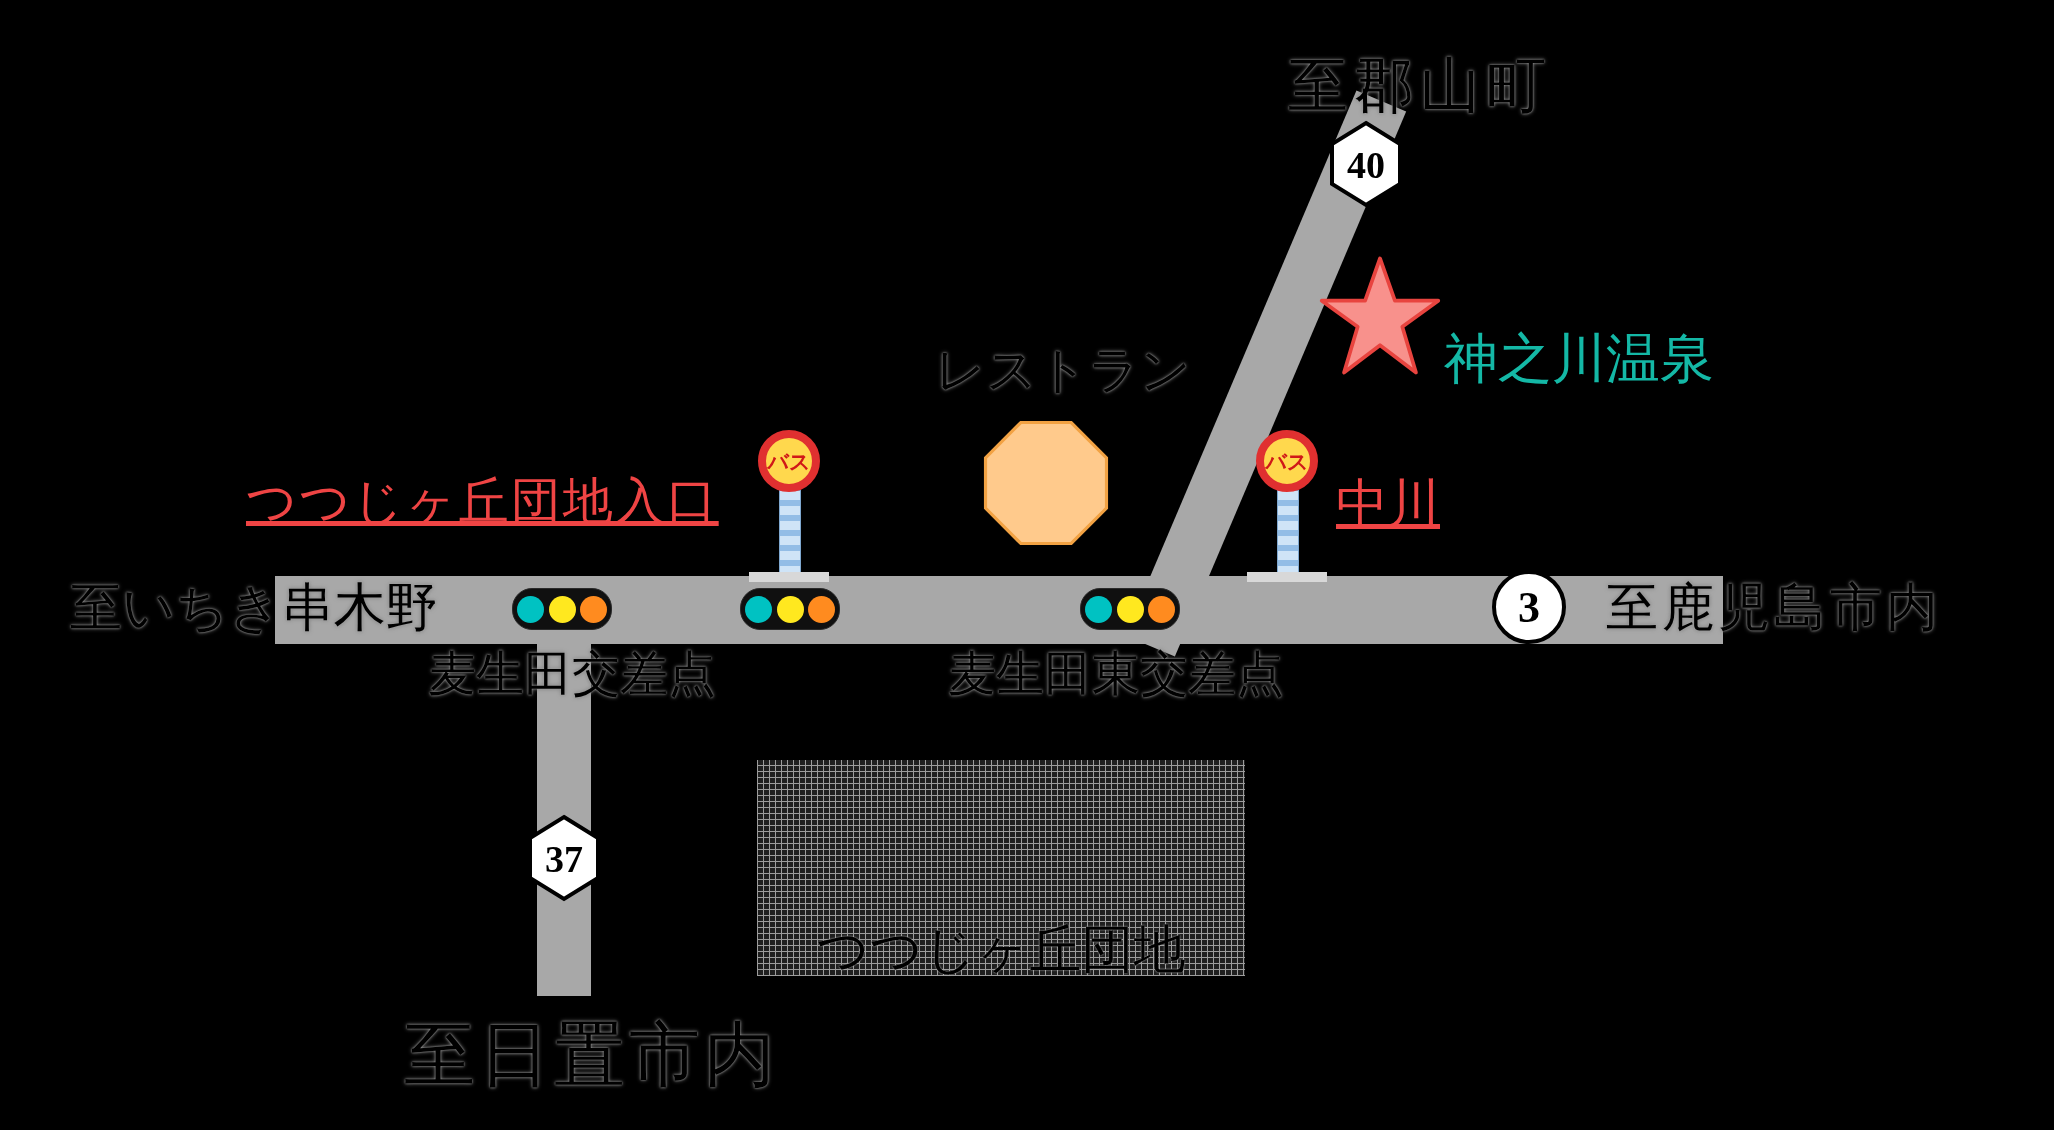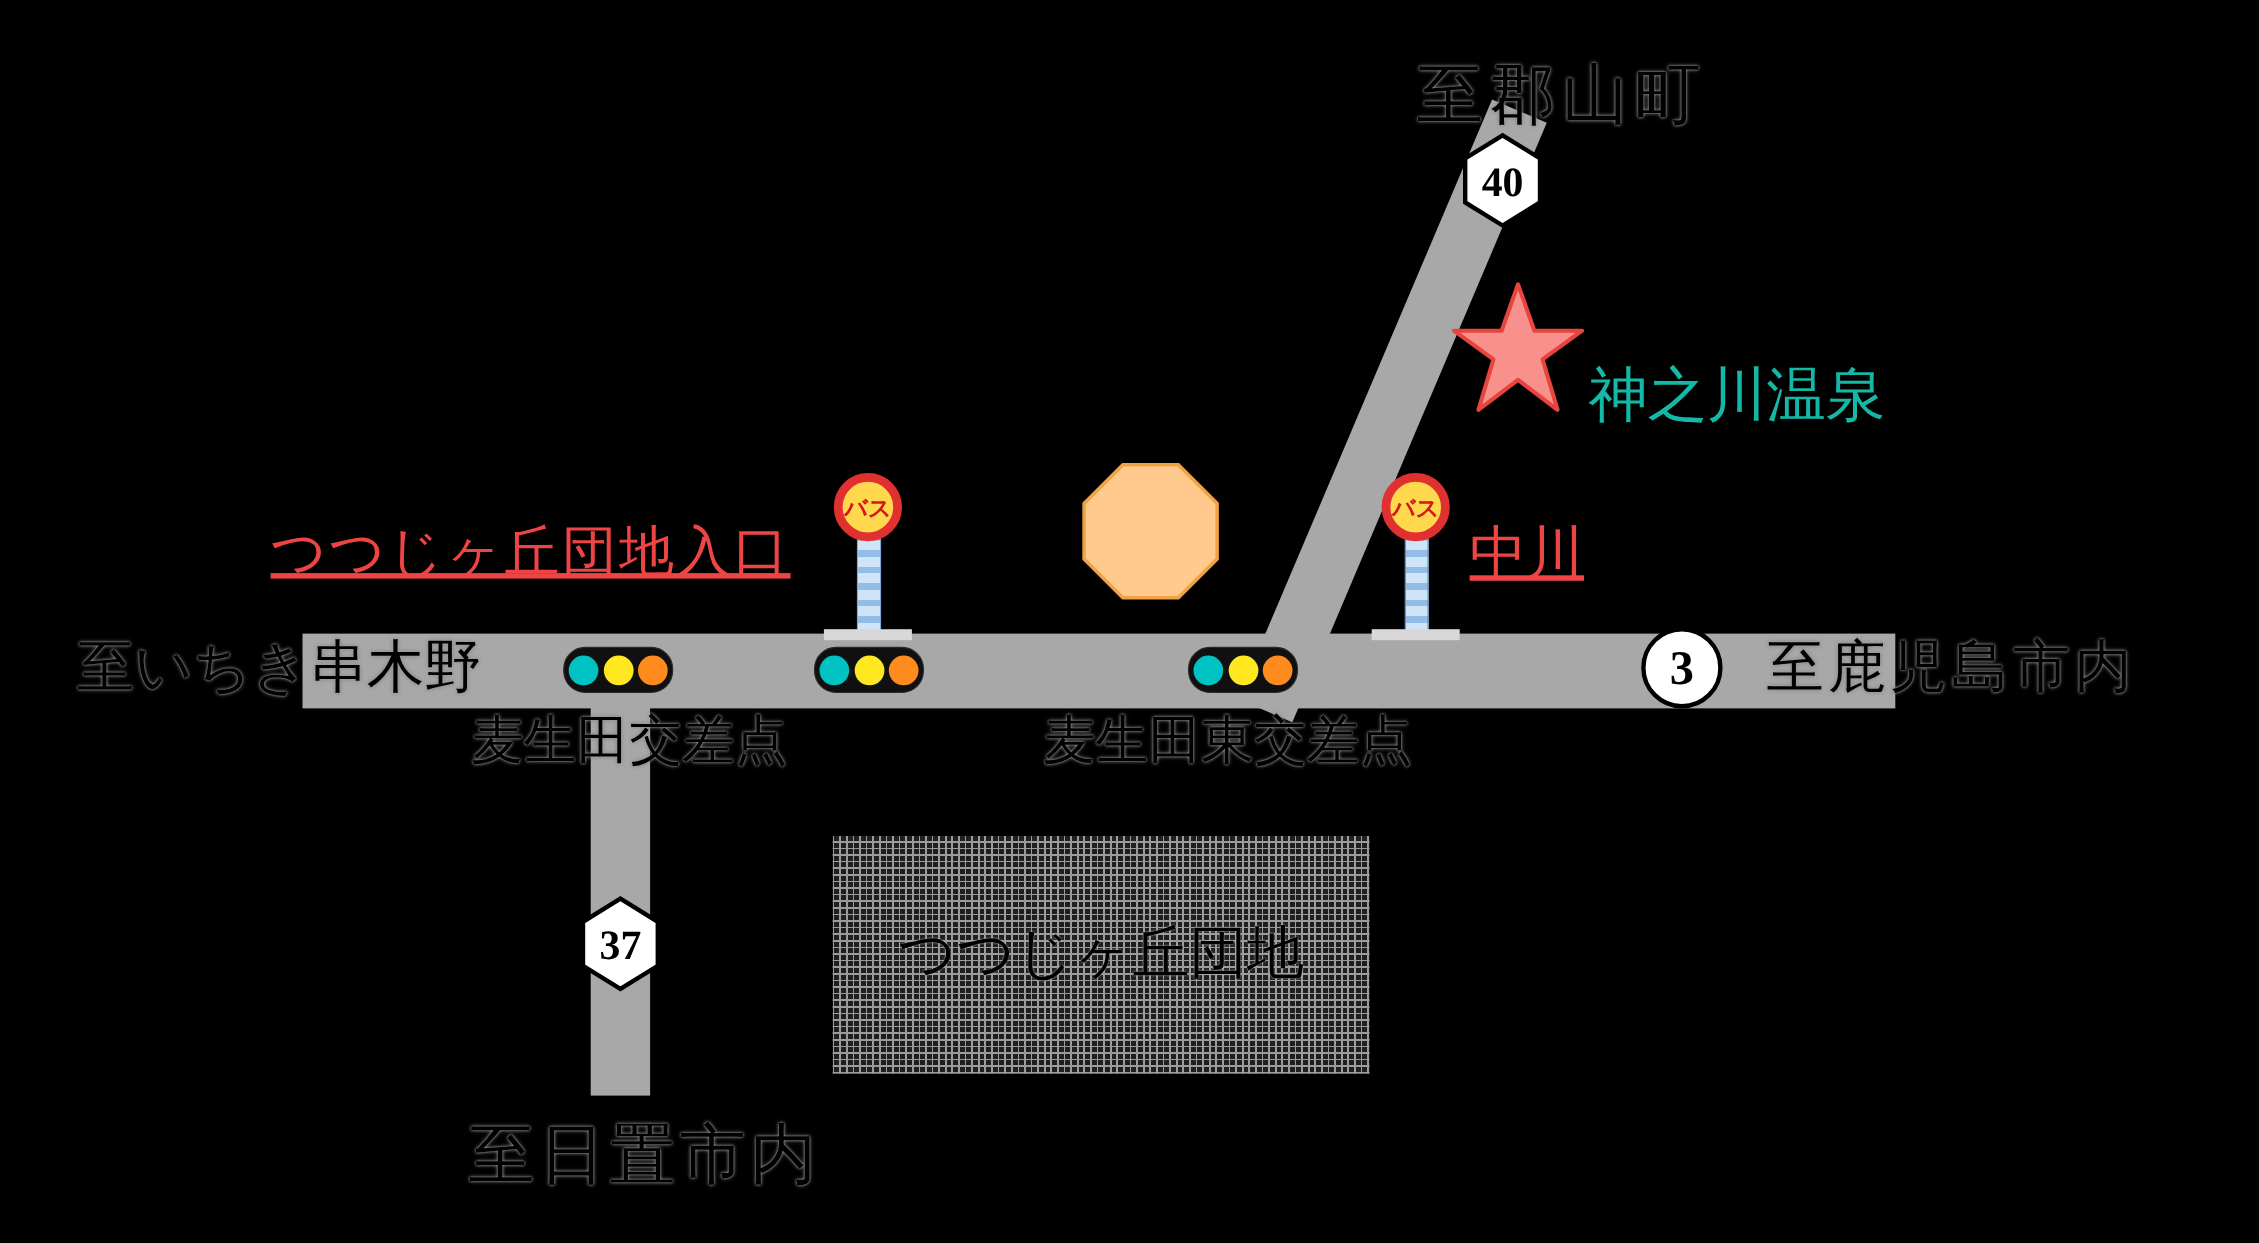--- a/index.html
+++ b/index.html
@@ -47,21 +47,21 @@
   }
   .bus-base{background:#d8d8d8;z-index:4;}
 
   
   .hatch{
     left:757px;top:760px;width:488px;height:216px;z-index:1;
     background-color:rgba(170,170,170,0.18);
     background-image:
       repeating-linear-gradient(0deg,#9c9c9c 0 1.5px,transparent 1.5px 6px),
       repeating-linear-gradient(90deg,#9c9c9c 0 1.5px,transparent 1.5px 6px);
-    display:flex;align-items:center;justify-content:center;
+    display:flex;align-items:flex-end;justify-content:center;
   }
   .hatch .lbl{color:#000;font-size:52px;z-index:2;text-shadow:0 0 2px #c2c2c2;}
 
   svg{display:block;}
 </style>
 </head>
 <body>
 
 <div class="canvas">
 
@@ -69,21 +69,21 @@
   <div class="abs road road-v"></div>
   <div class="abs road road-h"></div>
 
   <div class="abs hatch">
     <span class="lbl">つつじヶ丘団地</span>
   </div>
 
   <div class="abs lbl t-black" style="left:1288px;top:56px;font-size:60px;letter-spacing:6px;">至郡山町</div>
   <div class="abs lbl t-black" style="left:1606px;top:582px;font-size:52px;letter-spacing:4px;">至鹿児島市内</div>
   <div class="abs lbl t-black" style="left:70px;top:582px;font-size:52px;">至いちき串木野</div>
-  <div class="abs lbl t-black" style="left:426px;top:1020px;font-size:60px;letter-spacing:4px;">至日置市内</div>
+  <div class="abs lbl t-black" style="left:404px;top:1020px;font-size:71px;letter-spacing:4px;">至日置市内</div>
 
   <div class="abs lbl t-black" style="left:428px;top:650px;font-size:48px;">麦生田交差点</div>
   <div class="abs lbl t-black" style="left:948px;top:650px;font-size:48px;">麦生田東交差点</div>
 
   <div class="abs tl" style="left:512px;top:588px;">
     <i class="c1"></i>
       <i class="c2"></i>
       <i class="c3"></i>
   </div>
   <div class="abs tl" style="left:740px;top:588px;">
@@ -113,20 +113,21 @@
   </svg>
 
   <svg class="abs" style="left:1318px;top:256px;z-index:5;" width="124" height="124" viewBox="0 0 100 100">
     <polygon points="50,2 62,36 97,36 68,57 79,94 50,72 21,94 32,57 3,36 38,36" fill="#f8918c" stroke="#e8443f" stroke-width="3" stroke-linejoin="round"></polygon>
   </svg>
   <div class="abs lbl t-red" style="left:1444px;top:332px;font-size:54px;">神之川温泉</div>
 
   <svg class="abs" style="left:979px;top:420px;z-index:5;" width="134" height="126" viewBox="0 0 100 100">
     <polygon points="30,2 70,2 98,30 98,70 70,98 30,98 2,70 2,30" fill="#ffca8c" stroke="#f2a243" stroke-width="2.5"></polygon>
   </svg>
+  <div class="abs lbl t-black" style="left:935px;top:345px;font-size:50px;">レストラン</div>
 
   <div class="abs bus-pole" style="left:779px;top:490px;height:86px;"></div>
   <div class="abs bus-base" style="left:749px;top:572px;width:80px;height:10px;"></div>
   <svg class="abs bus-sign" style="left:757px;top:429px;" width="64" height="64" viewBox="0 0 64 64">
     <circle cx="32" cy="32" r="27" fill="#ffd84d" stroke="#e03030" stroke-width="8"></circle>
     <text x="32" y="40" text-anchor="middle" font-size="21" font-weight="bold" fill="#d01818">バス</text>
   </svg>
   <div class="abs lbl t-blue" style="left:246px;top:476px;font-size:50px;letter-spacing:2px;">つつじヶ丘団地入口</div>
 
   <div class="abs bus-pole" style="left:1277px;top:490px;height:86px;"></div>

